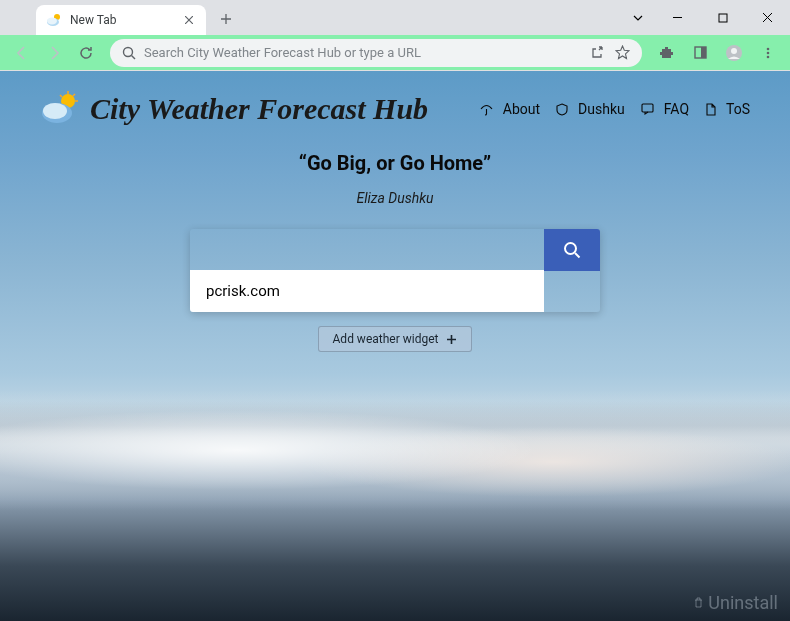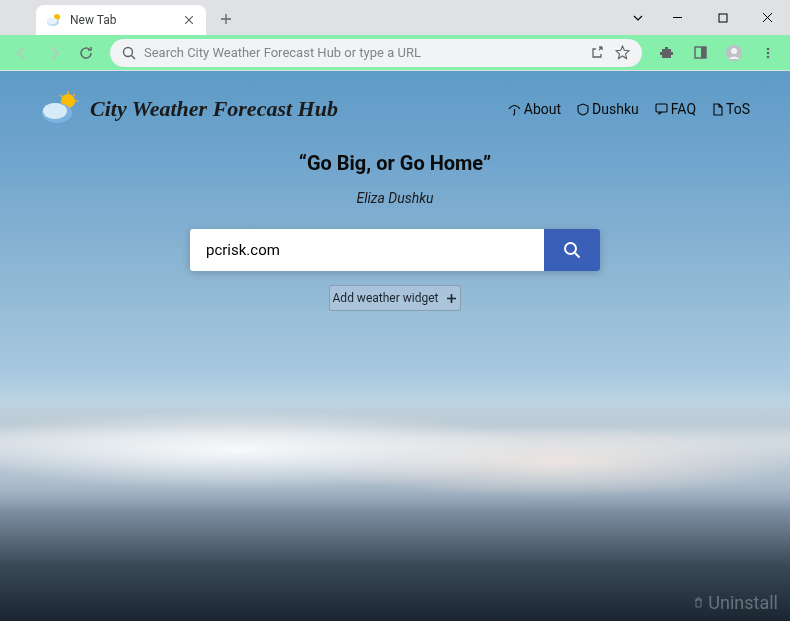--- a/index.html
+++ b/index.html
@@ -27,36 +27,36 @@
 
 
 .page { position: relative; height: 550px; overflow: hidden; background: linear-gradient(to bottom, #5d9bc7 0%, #6fa4cd 15%, #8bb5d3 35%, #a8c9df 55%, #d4e1e8 68%, #b5c5cf 72%, #8a9db0 78%, #3a4856 90%, #1a2530 100%); }
 .cloud-layer { position: absolute; left: 0; right: 0; top: 58%; height: 120px; background: radial-gradient(ellipse 300px 40px at 30% 50%, rgba(255,255,255,0.85), transparent), radial-gradient(ellipse 250px 35px at 70% 60%, rgba(255,240,230,0.7), transparent), linear-gradient(to bottom, transparent, rgba(220,225,230,0.6) 40%, rgba(180,195,210,0.8) 70%, transparent); }
 .mountain-layer { position: absolute; left: 0; right: 0; top: 60%; height: 50px; background: linear-gradient(to bottom, transparent, rgba(90,110,130,0.3) 50%, transparent); }
 
 
 .site-header { position: absolute; top: 20px; left: 40px; right: 40px; display: flex; align-items: center; justify-content: space-between; }
 .logo-area { display: flex; align-items: center; gap: 10px; }
 .logo-icon { width: 40px; height: 36px; position: relative; }
-.site-title { font-family: "Comic Sans MS", cursive; font-size: 22px; font-style: italic; font-weight: bold; color: #1a1a1a; }
+.site-title { font-family: "Comic Sans MS", cursive; font-size: 30px; font-style: italic; font-weight: bold; color: #1a1a1a; }
 .nav-links { display: flex; gap: 16px; font-size: 14px; color: #0a0a0a; }
-.nav-link { display: flex; align-items: center; gap: 3px; cursor: pointer; text-align: center; }
+.nav-link { display: flex; align-items: center; gap: 10px; cursor: pointer; text-align: center; }
 .nav-icon { font-size: 13px; }
 
 
 .center-content { position: absolute; top: 80px; left: 0; right: 0; text-align: center; }
 .quote { font-size: 20px; font-weight: bold; color: #0a0a0a; margin-bottom: 15px; }
 .quote-author { font-size: 14px; font-style: italic; color: #1a1a1a; }
 
 .search-area { position: absolute; top: 158px; left: 50%; transform: translateX(-50%); width: 410px; }
 .search-box { display: flex; box-shadow: 0 2px 8px rgba(0,0,0,0.2); border-radius: 3px; overflow: hidden; }
-.search-input { flex: 1; height: 42px; border: none; padding: 0 16px; font-size: 15px; outline: none; }
+.search-input { flex: 1; height: 42px; border: none; padding: 0 16px; font-size: 15px; outline: none; margin-top: 41px; }
 .search-btn { width: 56px; height: 42px; background: #3a5fb8; border: none; cursor: pointer; display: flex; align-items: center; justify-content: center; color: #fff; }
 
-.widget-btn { margin: 14px auto 0; display: flex; align-items: center; justify-content: center; gap: 8px; width: 132px; height: 26px; background: rgba(180,200,220,0.7); border: 1px solid rgba(100,120,140,0.5); border-radius: 3px; font-size: 12px; color: #1a2530; cursor: pointer; }
+.widget-btn { margin: 14px auto 0; display: flex; align-items: center; justify-content: center; gap: 8px; width: 154px; height: 26px; background: rgba(180,200,220,0.7); border: 1px solid rgba(100,120,140,0.5); border-radius: 3px; font-size: 12px; color: #1a2530; cursor: pointer; }
 
 .uninstall { position: absolute; bottom: 8px; right: 12px; font-size: 18px; color: rgba(200,210,220,0.4); display: flex; align-items: center; gap: 4px; cursor: pointer; }
 
 svg { display: block; }
 </style>
 </head>
 <body>
 
 <div class="titlebar">
   <div class="tab">

